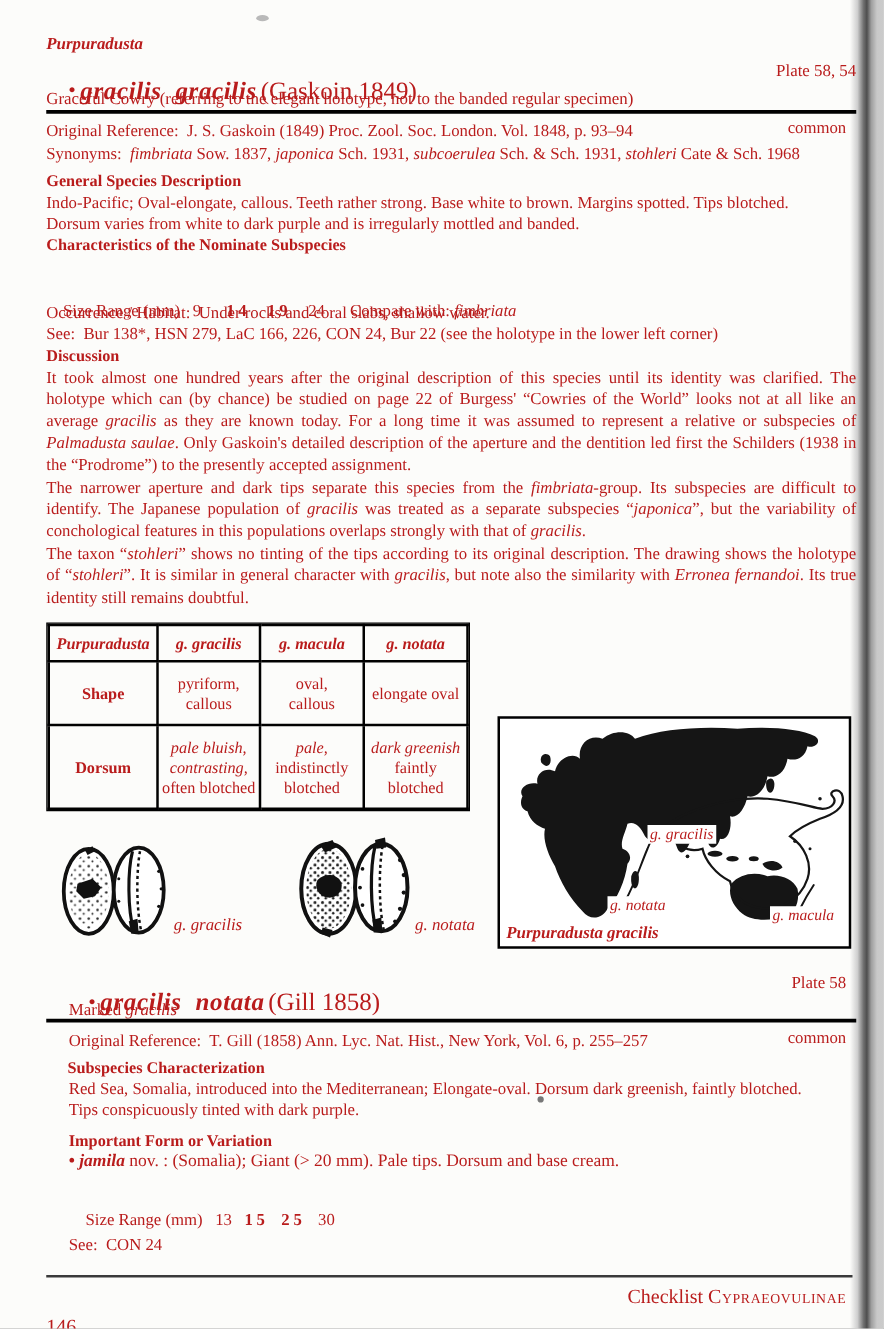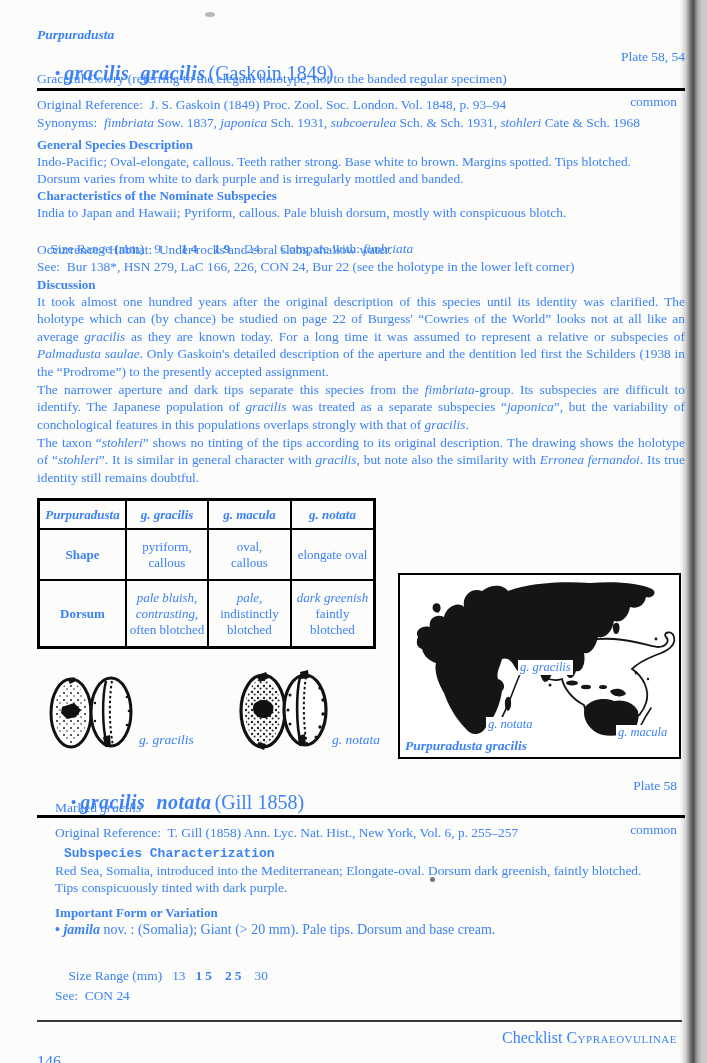--- a/index.html
+++ b/index.html
@@ -1,17 +1,17 @@
 <!DOCTYPE html>
 <html><head>
 <meta charset="utf-8">
 <style>
   html,body{margin:0;padding:0;background:#9a9a9a;}
   .page{position:relative;width:707px;height:1063px;background:#fcfcfa;overflow:hidden;
-        font-family:"Liberation Serif",serif;color:#3b82f6;}
+        font-family:"Liberation Serif",serif;color:#b91c1c;}
   .scan-edge{position:absolute;top:0;bottom:0;right:0;width:27px;
       background:linear-gradient(90deg, rgba(250,250,248,0) 0%, #cfcfcf 22%, #707070 40%, #4e4e4e 50%, #9e9e9e 63%, #c9c9c9 80%, #cbcbcb 100%);}
   .speck{position:absolute;background:#b9b9b9;border-radius:50%;}
   .abs{position:absolute;}
   .txt{font-size:13.4px;line-height:17.4px;}
   .just{text-align:justify;}
   .sect-h{font-weight:700;font-size:13px;}
   .seg-i{font-style:italic;}
   .seg-b{font-weight:700;}
   .seg-bi{font-weight:700;font-style:italic;}
@@ -67,21 +67,20 @@
   <div class="abs txt" style="left:37px;top:114px;">
     <span>Synonyms:</span>&nbsp;
     <span><span class="seg-i">fimbriata</span><span> Sow. 1837, </span><span class="seg-i">japonica</span><span> Sch. 1931, </span><span class="seg-i">subcoerulea</span><span> Sch. &amp; Sch. 1931, </span><span class="seg-i">stohleri</span><span> Cate &amp; Sch. 1968</span></span>
   </div>
 
   <div class="abs sect-h" style="left:37px;top:137px;">General Species Description</div>
   <div class="abs txt" style="left:37px;top:153px;">Indo-Pacific; Oval-elongate, callous. Teeth rather strong. Base white to brown. Margins spotted. Tips blotched.</div>
   <div class="abs txt" style="left:37px;top:170px;">Dorsum varies from white to dark purple and is irregularly mottled and banded.</div>
 
   <div class="abs sect-h" style="left:37px;top:188px;">Characteristics of the Nominate Subspecies</div>
-  <div class="abs txt" style="left:37px;top:204px;">India to Japan and Hawaii; Pyriform, callous. Pale bluish dorsum, mostly with conspicuous blotch.</div>
 
   <div class="abs txt size-line" style="left:37px;top:223px;">
     <span>Size Range (mm)</span><span>   </span><span><span>9      </span><span class="seg-b">14</span><span>    </span><span class="seg-b">19</span><span>    24</span></span><span>      </span><span>Compare with:</span><span> </span><span class="seg-i">fimbriata</span>
   </div>
   <div class="abs txt" style="left:37px;top:241px;">
     <span>Occurrence / Habitat:</span>&nbsp;
     <span>Under rocks and coral slabs, shallow water.</span>
   </div>
   <div class="abs txt" style="left:37px;top:258px;">
     <span>See:</span>&nbsp;
@@ -237,21 +236,21 @@
   <div class="abs common" style="left:55px;top:800px;"><span>Marked </span><span class="seg-i">gracilis</span></div>
 
   <div class="rule-thick" style="left:37px;right:22px;top:815px;"></div>
 
   <div class="abs txt" style="left:55px;top:824px;">
     <span>Original Reference:</span>&nbsp;
     <span>T. Gill (1858) Ann. Lyc. Nat. Hist., New York, Vol. 6, p. 255–257</span>
   </div>
   <div class="abs txt r-align" style="right:30px;top:821px;width:80px;">common</div>
 
-  <div class="abs sect-h" style="left:64px;top:846px;font-family:Liberation Mono, monospace;">Subspecies Characterization</div>
+  <div class="abs sect-h" style="left:54px;top:846px;">Subspecies Characterization</div>
   <div class="abs txt" style="left:55px;top:879px;">Tips conspicuously tinted with dark purple.</div>
   <div class="abs txt" style="left:55px;top:862px;">Red Sea, Somalia, introduced into the Mediterranean; Elongate-oval. Dorsum dark greenish, faintly blotched.</div>
 
   <div class="abs sect-h" style="left:55px;top:905px;">Important Form or Variation</div>
   <div class="abs txt" style="left:55px;top:921px;font-size:14px;"><span class="seg-b">• </span><span class="seg-bi">jamila</span><span>  nov. : (Somalia); Giant (&gt; 20 mm). Pale tips. Dorsum and base cream.</span></div>
 
   <div class="abs txt size-line" style="left:55px;top:950px;">
     <span>Size Range (mm)</span><span>   </span><span><span>13   </span><span class="seg-b">15</span><span>   </span><span class="seg-b">25</span><span>   30</span></span>
   </div>
   <div class="abs txt" style="left:55px;top:987px;">

